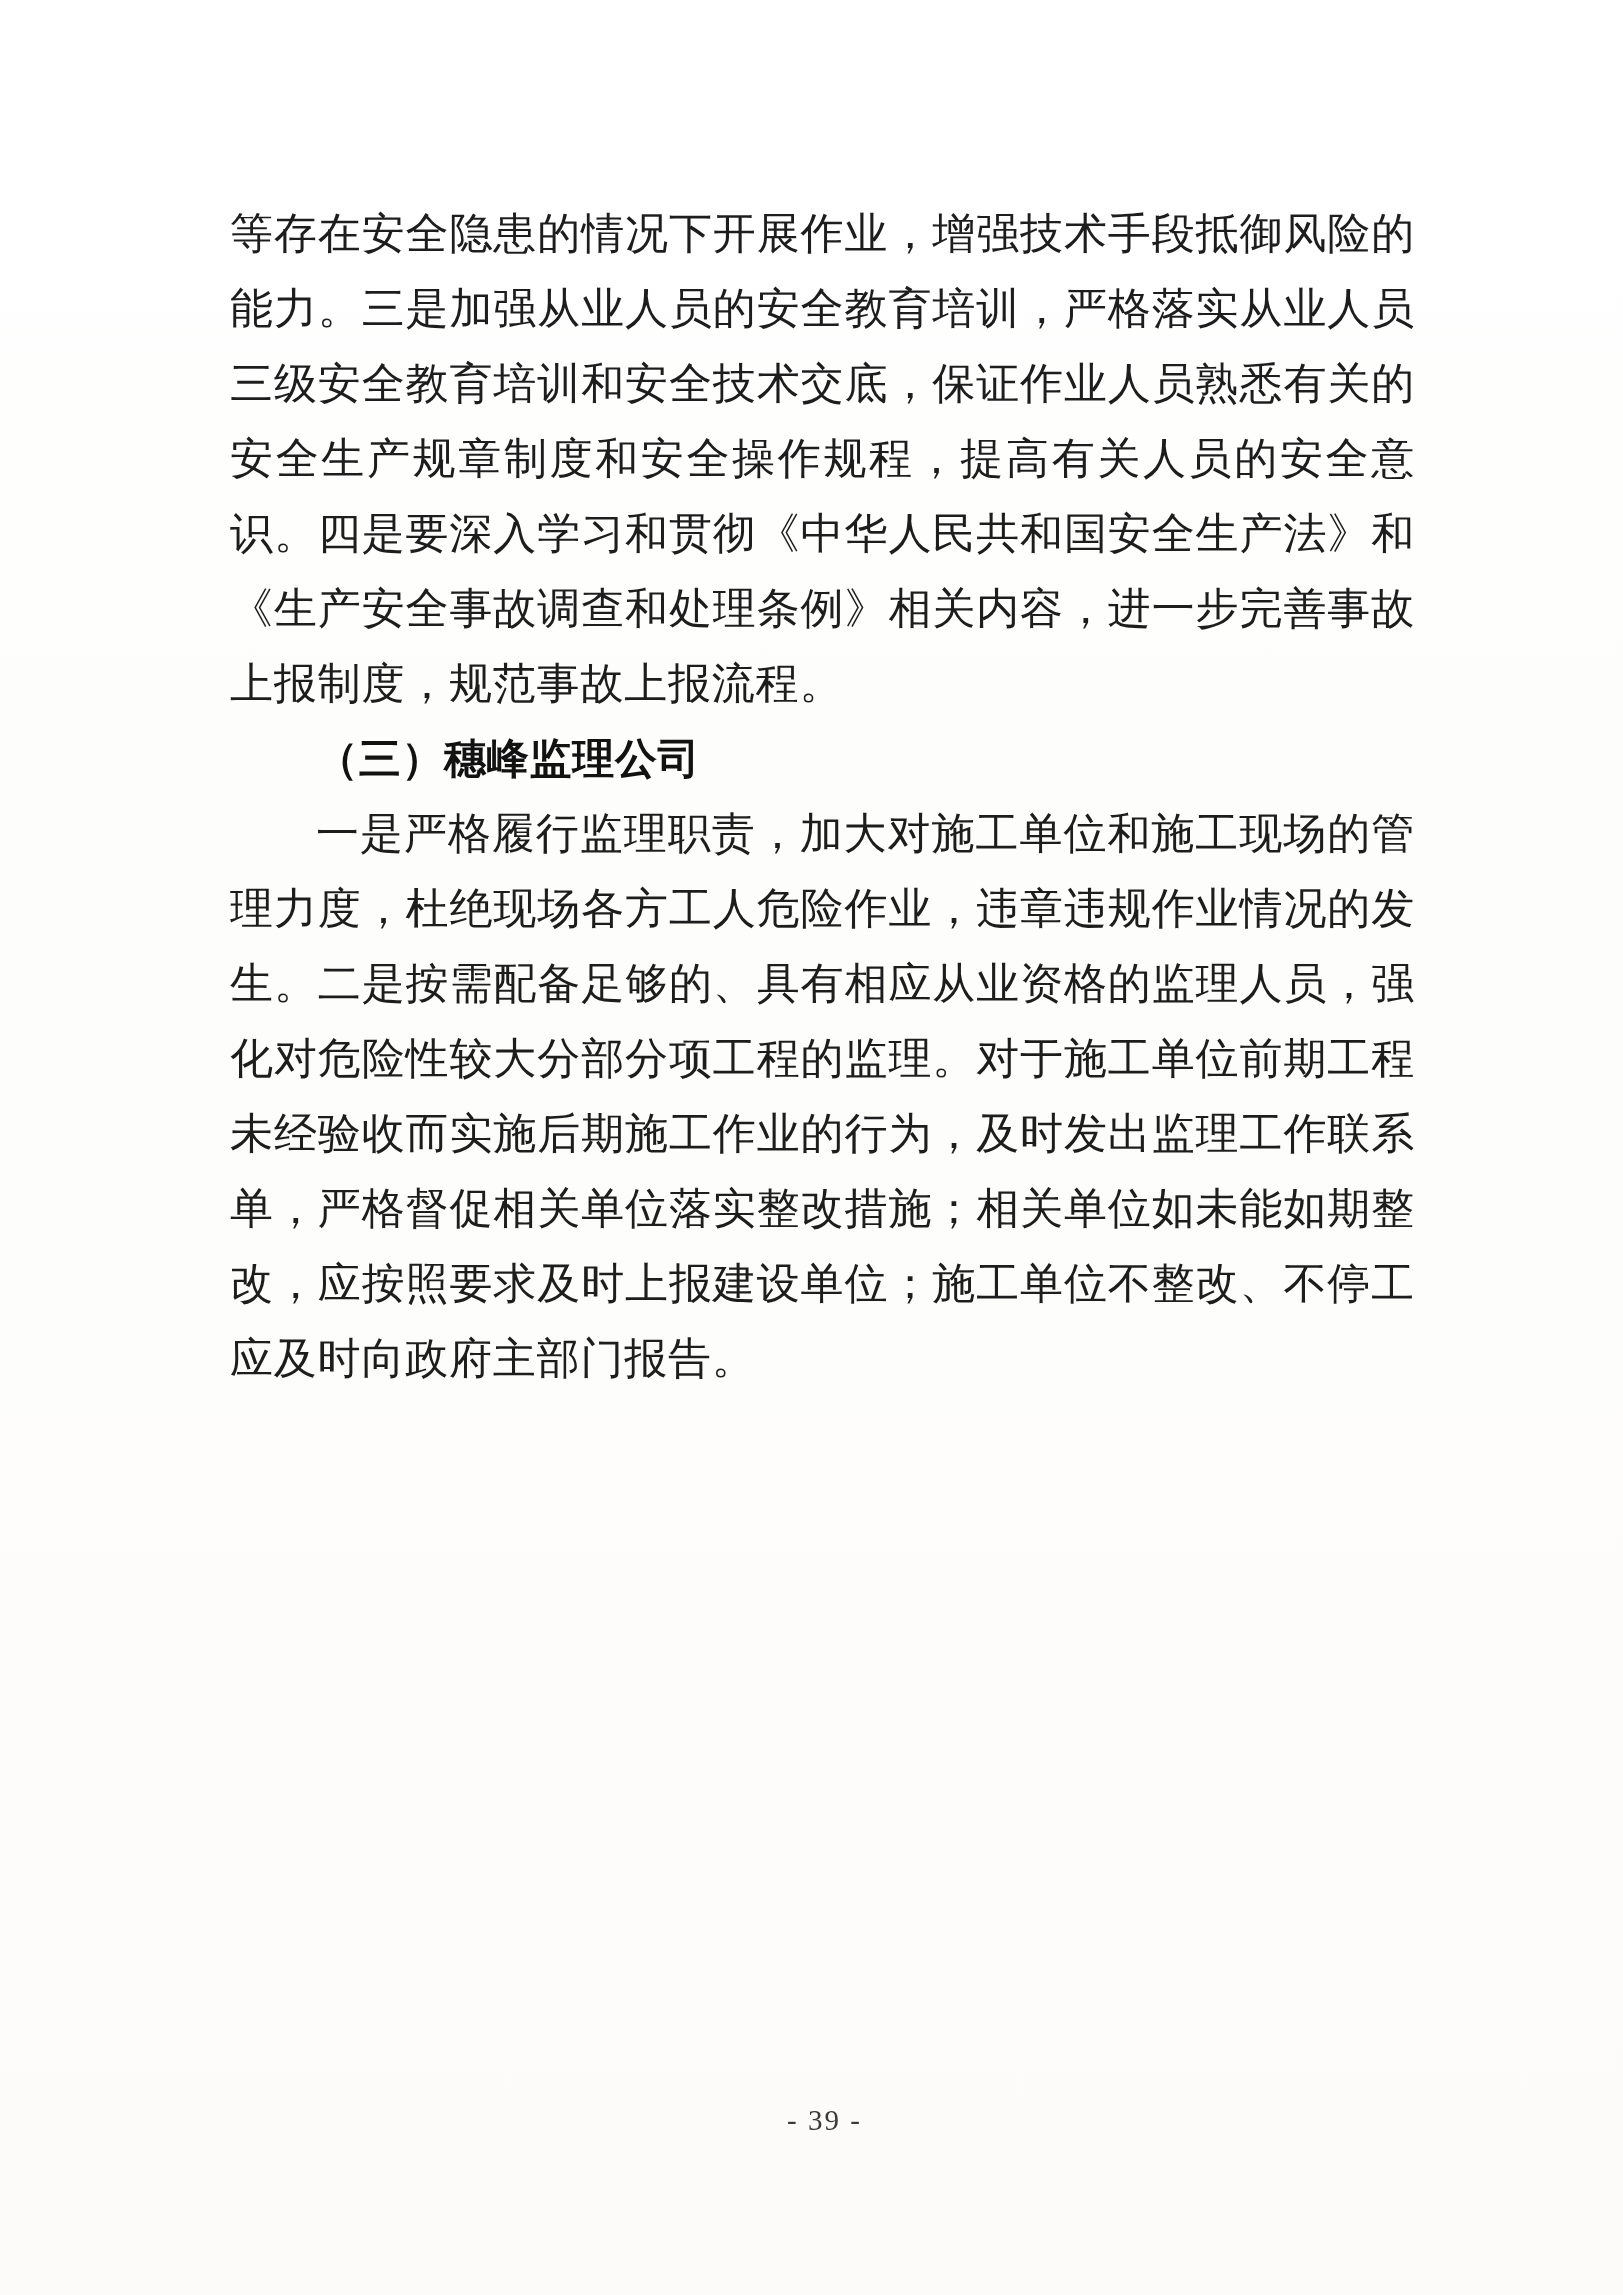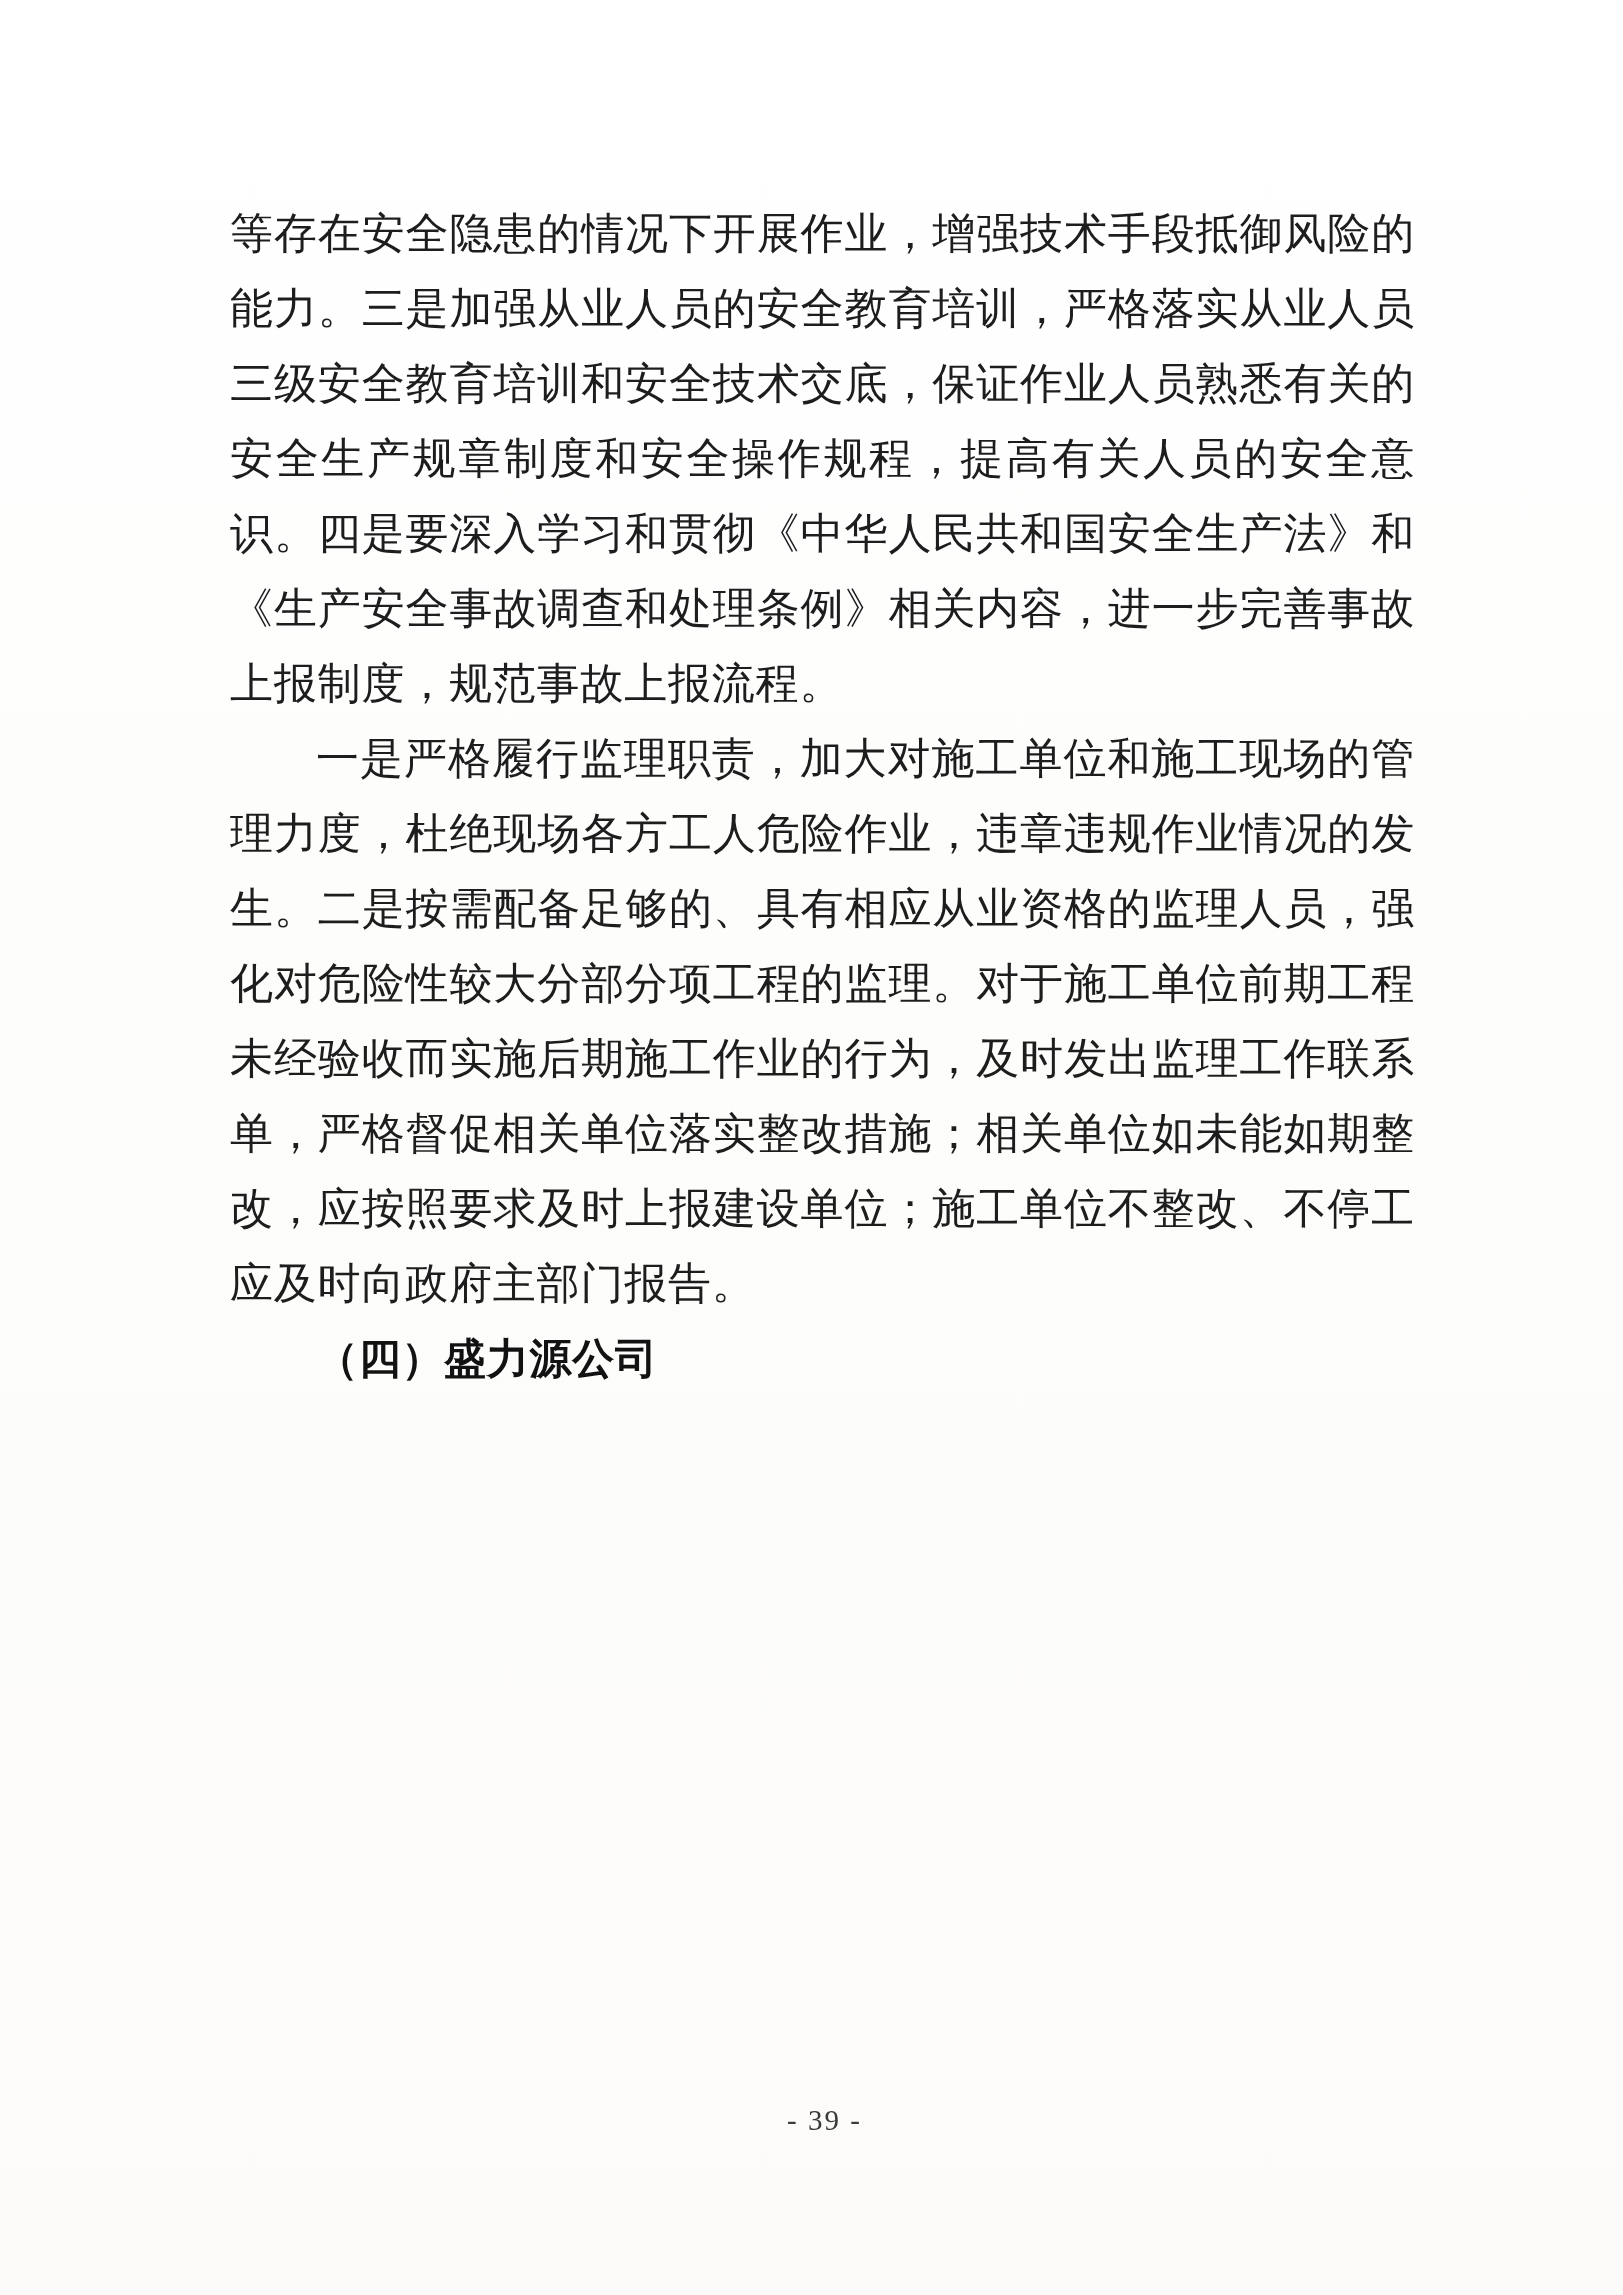--- a/index.html
+++ b/index.html
@@ -74,23 +74,23 @@
 </head>
 <body>
 
 <div class="page">
   <div class="paper-tint"></div>
 
   <div class="content">
 
     <p class="para">等存在安全隐患的情况下开展作业，增强技术手段抵御风险的能力。三是加强从业人员的安全教育培训，严格落实从业人员三级安全教育培训和安全技术交底，保证作业人员熟悉有关的安全生产规章制度和安全操作规程，提高有关人员的安全意识。四是要深入学习和贯彻《中华人民共和国安全生产法》和《生产安全事故调查和处理条例》相关内容，进一步完善事故上报制度，规范事故上报流程。</p>
 
+    <h2 class="heading">（三）穗峰监理公司</h2>
 
     <p class="para indent">一是严格履行监理职责，加大对施工单位和施工现场的管理力度，杜绝现场各方工人危险作业，违章违规作业情况的发生。二是按需配备足够的、具有相应从业资格的监理人员，强化对危险性较大分部分项工程的监理。对于施工单位前期工程未经验收而实施后期施工作业的行为，及时发出监理工作联系单，严格督促相关单位落实整改措施；相关单位如未能如期整改，应按照要求及时上报建设单位；施工单位不整改、不停工应及时向政府主部门报告。</p>
 
-    <h2 class="heading">（四）盛力源公司</h2>
 
 
   </div>
 
   <div class="footer">- 39 -</div>
 </div>
 
 
 </body></html>

